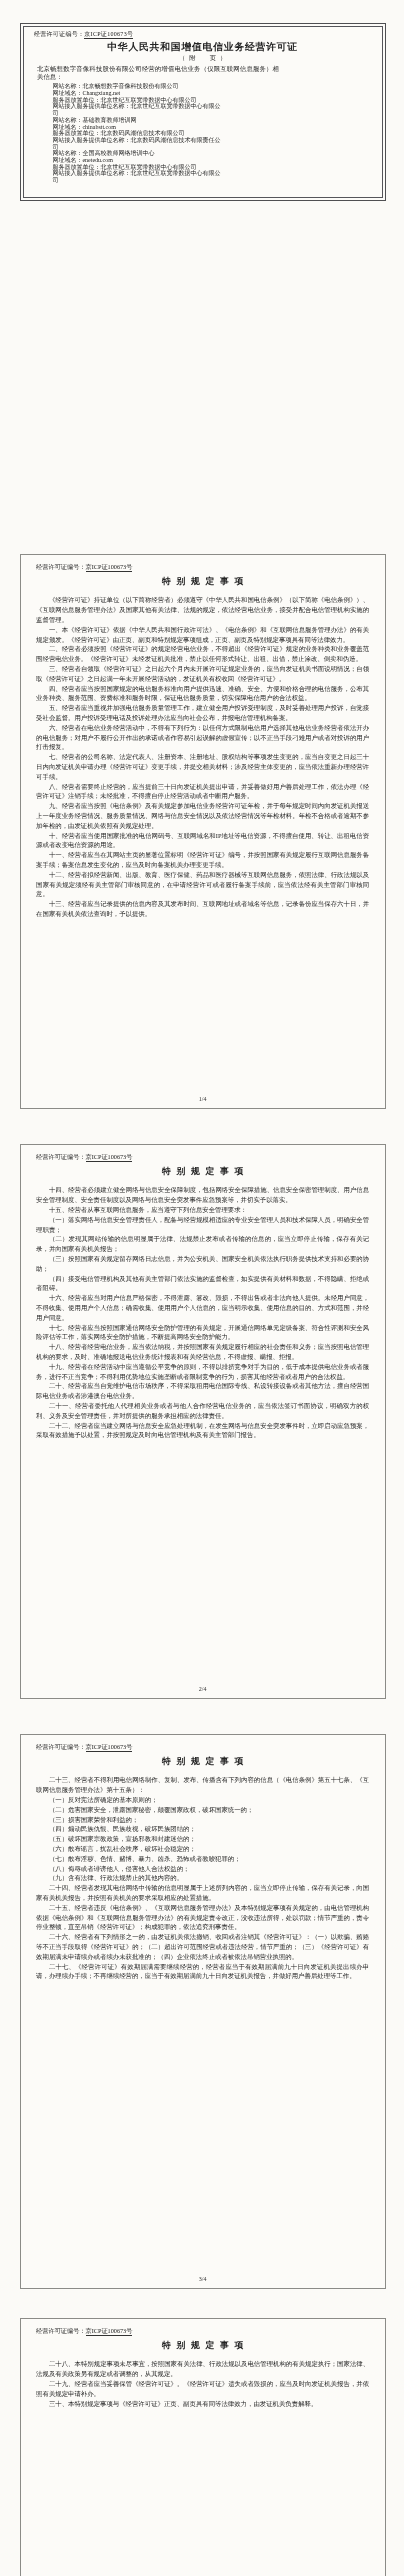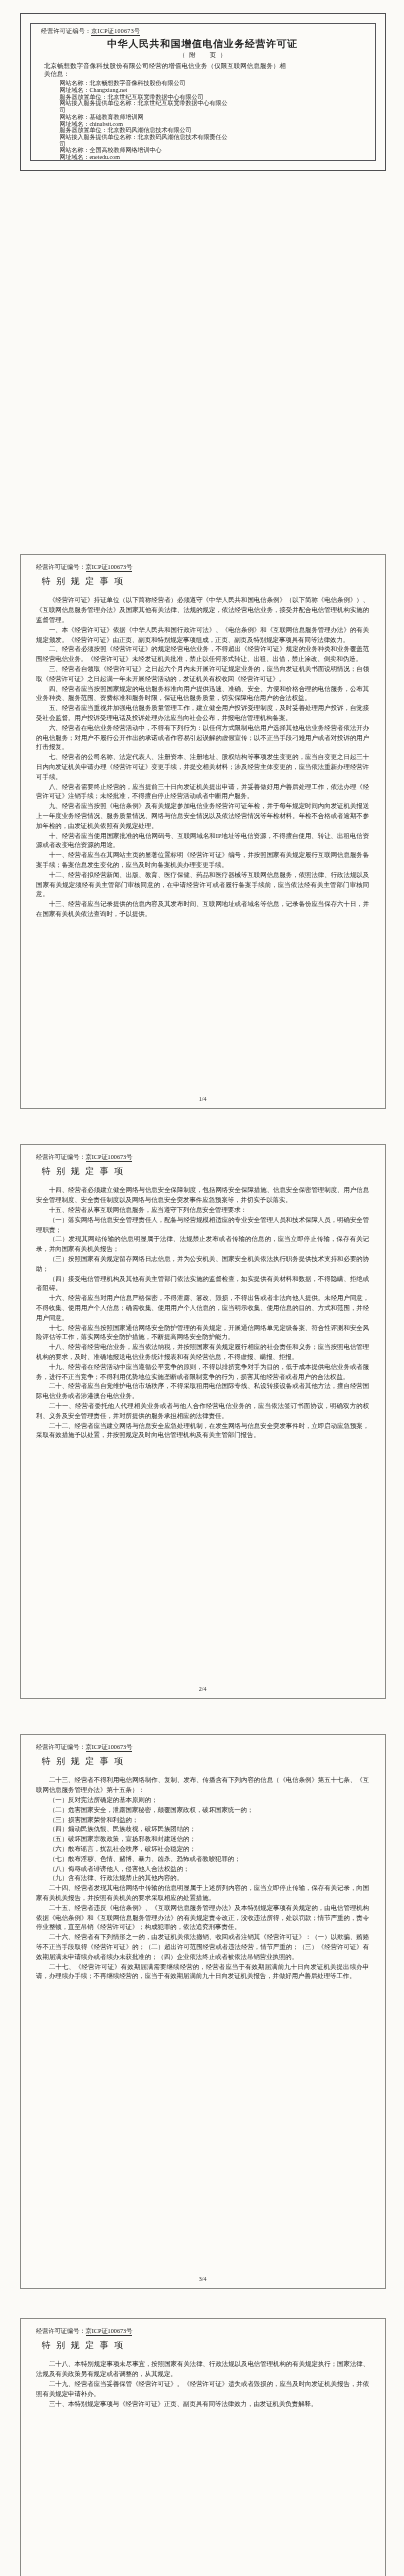--- a/index.html
+++ b/index.html
@@ -4,37 +4,37 @@
 <style>
   html,body{margin:0;padding:0;}
   body{
     width:405px;height:2873px;position:relative;overflow:hidden;
     background:#f3f2ee;
     font-family:"Liberation Serif","DejaVu Serif",serif;
     color:#222;
   }
   .sheet-bg{position:absolute;left:0;top:0;width:405px;height:2873px;background:#fbfaf7;}
   
-  .cert{position:absolute;left:19.6px;top:13px;width:366px;height:158px;box-sizing:border-box;
-        border:1px solid #4f4f52;padding:9px;background:#fcfbf8;}
+  .cert{position:absolute;left:19.6px;top:23px;width:366px;height:178px;box-sizing:border-box;
+        border:1px solid #4f4f52;padding:2px;background:#fcfbf8;}
   .cert-inner{border:0.5px solid #55555a;width:100%;height:100%;box-sizing:border-box;
               padding:3.1px 10.3px;overflow:hidden;position:relative;}
   .hdr{font-size:6px;letter-spacing:0.3px;}
   .hdr .no{border-bottom:0.5px solid #333;padding-bottom:0.5px;}
   .cert-title{margin:1.5px 0 0;text-align:center;font-size:9.8px;font-weight:bold;letter-spacing:0.8px;}
   .cert-sub{text-align:center;font-size:6.2px;letter-spacing:4.1px;padding-left:4.1px;margin:0.5px 0 2.1px;}
   .cert-intro{font-size:6.4px;line-height:8px;margin:0 0 2.1px 3.1px;max-width:242px;text-align:justify;}
   .cert-entries{margin-left:18.5px;width:171px;font-size:6px;line-height:6.7px;}
   .cert-entries .entry{text-align:left;}
   
   .tpage{position:absolute;left:19.6px;width:366px;height:555px;box-sizing:border-box;
          border:0.5px solid #8b8b87;background:#fcfbf8;padding:8.2px 15.5px 17.5px;overflow:hidden;}
   .tp-hdr{font-size:6.2px;margin-bottom:4.1px;}
   .tp-hdr .no{border-bottom:0.5px solid #333;padding-bottom:0.5px;}
-  .tp-title{text-align:left;font-size:8.8px;font-weight:normal;letter-spacing:5.7px;padding-left:5.7px;margin:1px 0 7.2px;}
+  .tp-title{text-align:center;font-size:8.8px;font-weight:bold;letter-spacing:5.7px;padding-left:5.7px;margin:1px 0 7.2px;}
   .tp-body{font-size:6.4px;line-height:9.8px;text-align:justify;}
   .tp-body p{margin:0;text-indent:2em;}
   .page-no{position:absolute;bottom:6.2px;left:0;right:0;text-align:center;font-size:6px;color:#333;}
 </style>
 </head>
 <body>
 
 <div class="sheet-bg"></div>
 
 <section class="cert">

